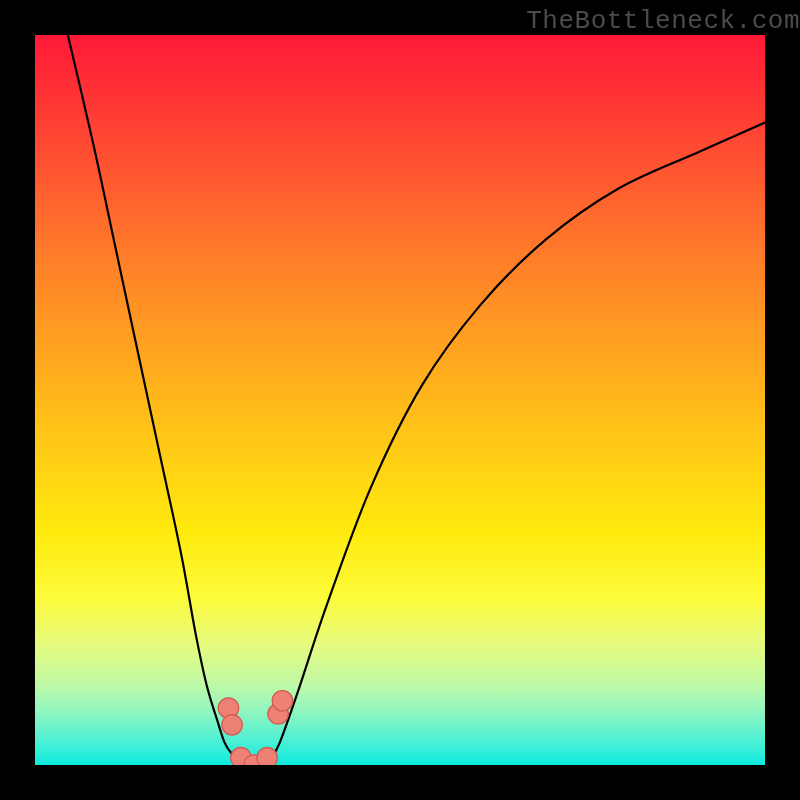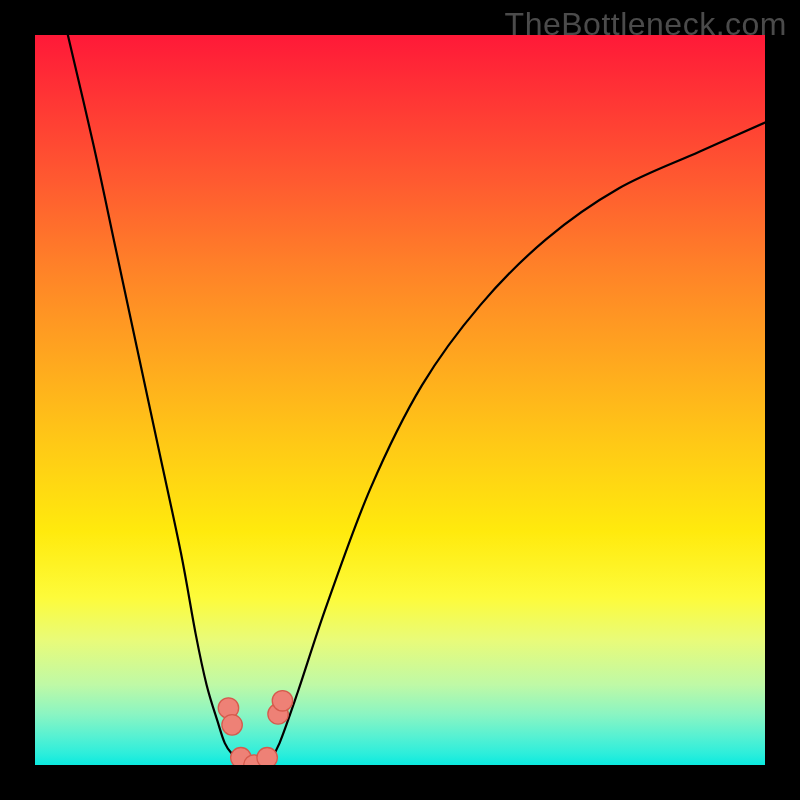--- a/index.html
+++ b/index.html
@@ -33,27 +33,27 @@
       #8bf5c2 93%,
       #58f1d2 96%,
       #2ceedb 98.5%,
       #0beae0 100%
     );
   }
 
   .watermark {
     position: absolute;
     top: 6px;
-    right: 13px;
+    right: 0;
     color: #4b4b4b;
-    font-size: 32px;
+    font-size: 26px;
     font-weight: 400;
     letter-spacing: 0.5px;
     z-index: 10;
-    font-family: Liberation Sans, sans-serif;
+    font-family: Liberation Mono, monospace;
   }
 
   svg.curves {
     position: absolute;
     left: 35px;
     top: 35px;
     width: 730px;
     height: 730px;
     z-index: 5;
   }

